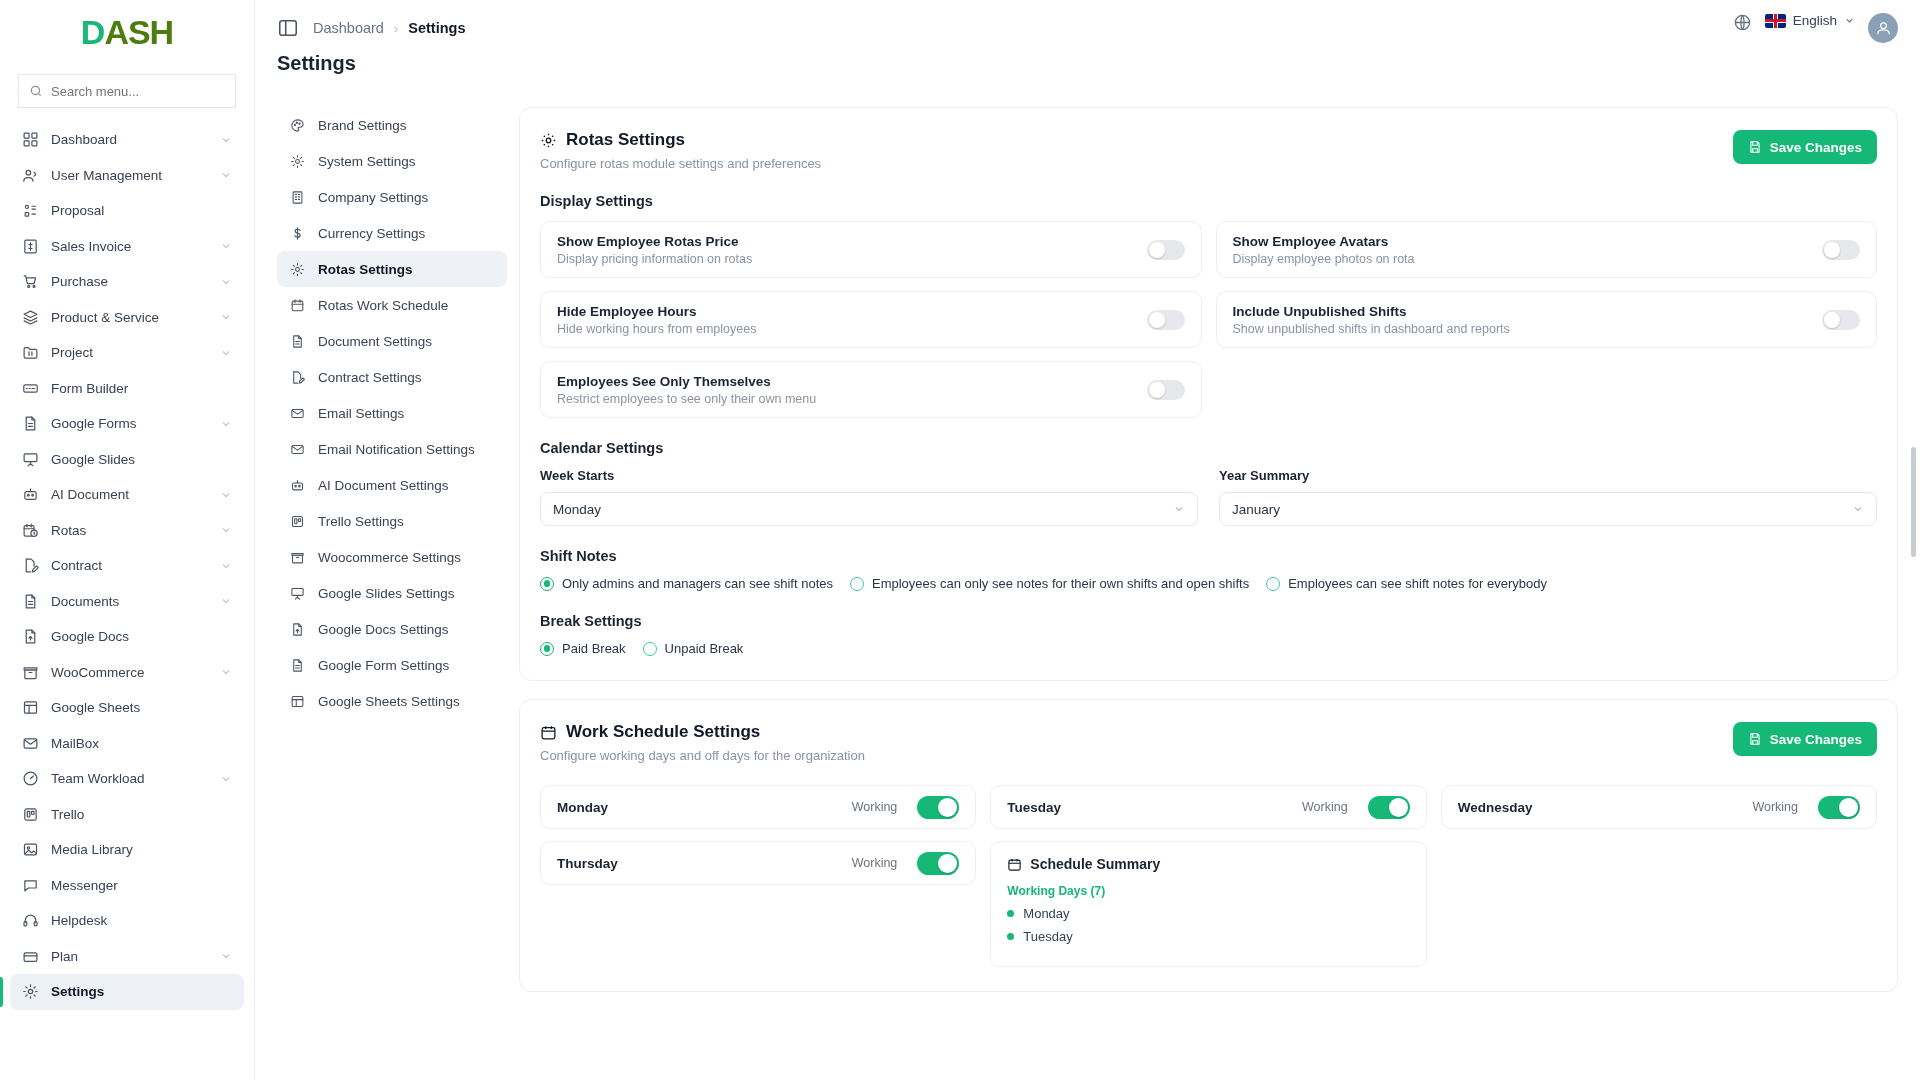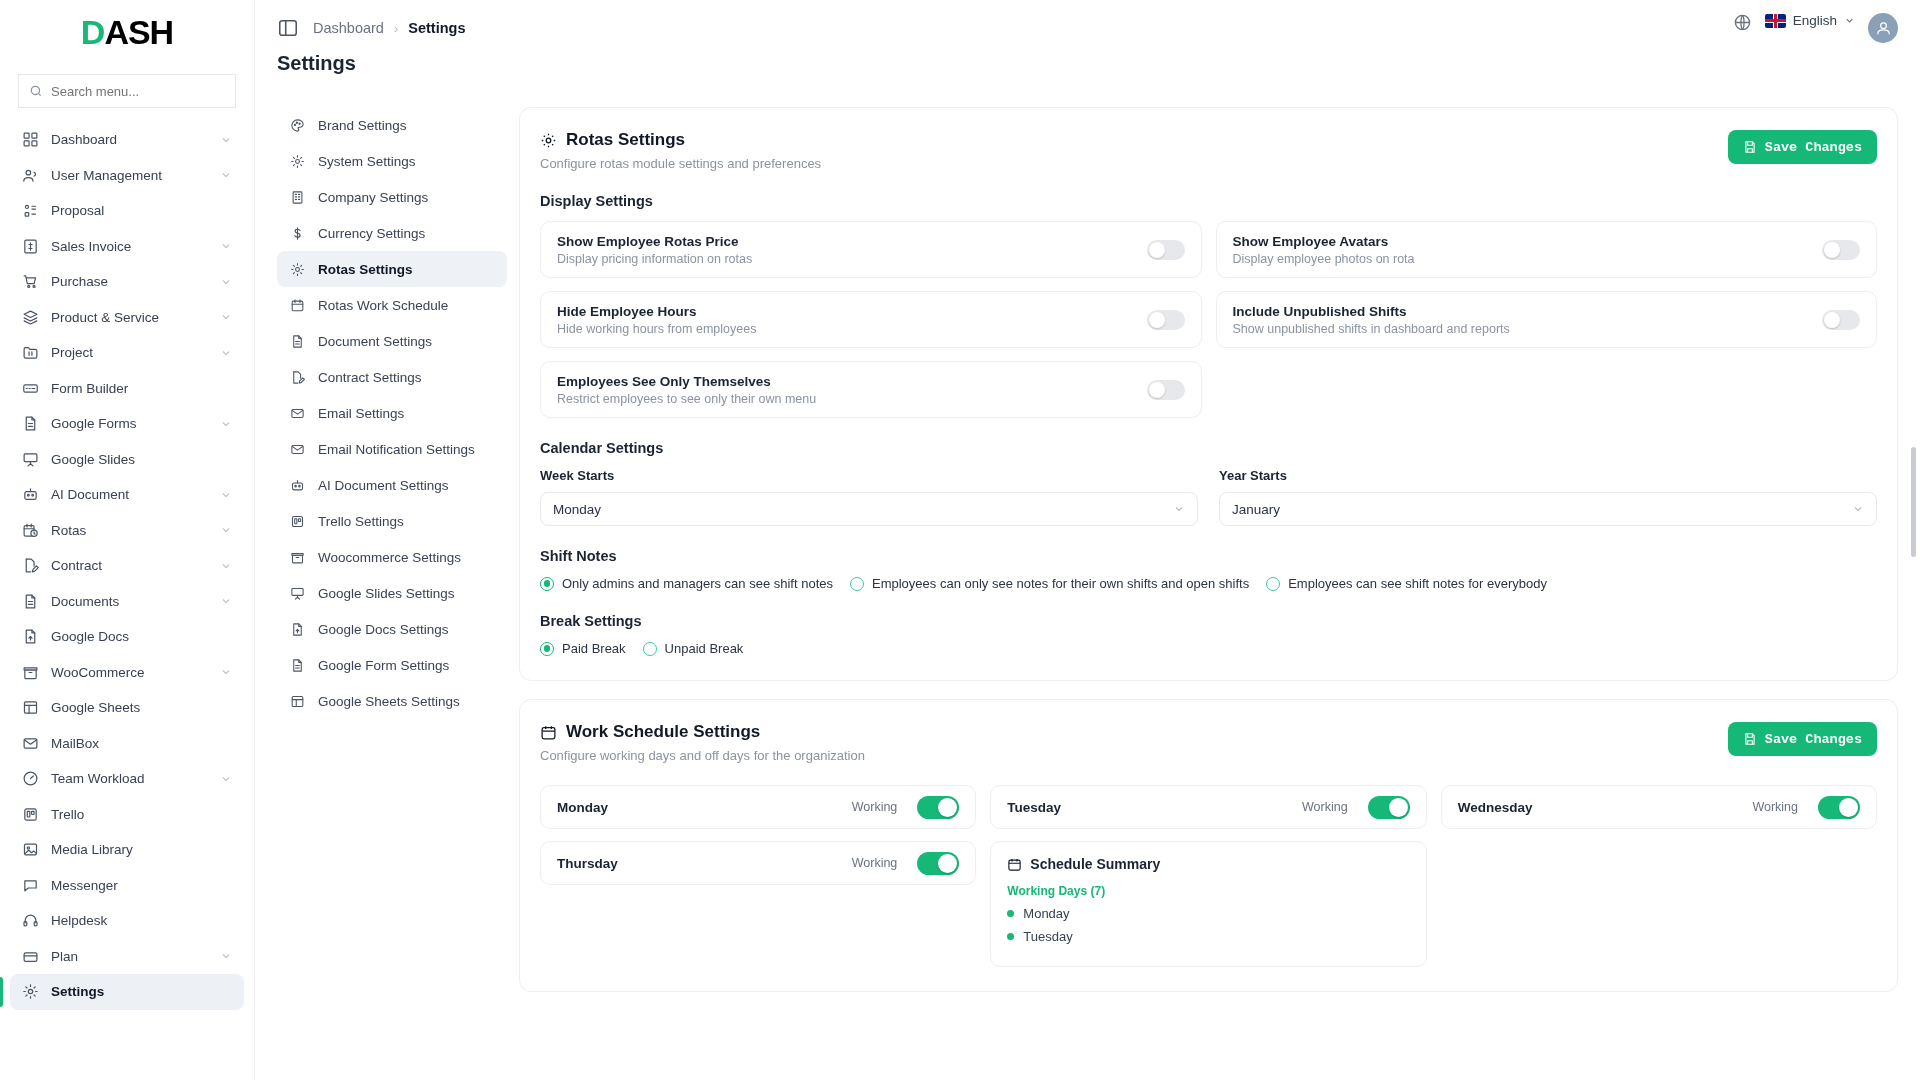--- a/index.html
+++ b/index.html
@@ -14,21 +14,21 @@
 
   
   .sidebar {
     width: 255px; height: 1080px; background: #ffffff;
     border-right: 1px solid #ececf1; flex-shrink: 0;
     position: relative; overflow: hidden;
   }
   .logo-wrap { height: 64px; display: flex; align-items: center; justify-content: center; }
   .logo { font-size: 34px; font-weight: 800; letter-spacing: -1px; line-height: 1; }
   .logo .d { color: #17b978; }
-  .logo .rest { color: #000000; }
+  .logo .rest { color: #4d7c0f; }
   .search-box {
     margin: 10px 18px 14px 18px; height: 34px; border: 1px solid #e6e6ec;
     border-radius: 0; display: flex; align-items: center; gap: 8px; padding: 0 10px;
   }
   .search-box input {
     border: none; outline: none; font-size: 13px; color: #6b7280;
     font-family: "Liberation Sans", sans-serif; width: 100%; background: transparent;
   }
   .nav { padding: 0 10px; }
   .nav-item {
@@ -100,21 +100,21 @@
   .card {
     border: 1px solid #eceef1; border-radius: 12px; background: #fff; padding: 22px 20px 24px 20px;
     margin-bottom: 18px;
   }
   .card-head { display: flex; align-items: flex-start; }
   .card-title { display: flex; align-items: center; gap: 9px; font-size: 17px; font-weight: 700; color: #111827; }
   .card-sub { font-size: 13px; color: #8b93a1; margin-top: 6px; }
   .btn-save {
     margin-left: auto; background: #15b877; color: #fff; border: none; border-radius: 8px;
     height: 34px; padding: 0 15px; font-size: 13.5px; font-weight: 600; cursor: pointer;
-    display: flex; align-items: center; gap: 8px; font-family: Liberation Mono, monospace;
+    display: flex; align-items: center; gap: 8px; font-family: Liberation Sans, sans-serif;
   }
   .section-label { font-size: 14.5px; font-weight: 700; color: #1b2433; margin: 22px 0 12px 0; }
 
   .tgrid { display: grid; grid-template-columns: 1fr 1fr; gap: 13px 14px; }
   .tcard {
     border: 1px solid #eceef1; border-radius: 10px; padding: 12px 16px; height: 57px;
     display: flex; align-items: center; gap: 10px;
   }
   .tcard .txt { min-width: 0; }
   .tcard .t1 { font-size: 13.5px; font-weight: 700; color: #1b2433; }
@@ -803,21 +803,21 @@
               <div class="select">
                 <span class="cv">Monday</span>
                 <span class="chev">
                   <svg width="12" height="12" viewBox="0 0 24 24" fill="none" stroke="#6b7280" stroke-width="2.2">
                       <path d="M6 9l6 6 6-6"></path>
                     </svg>
                 </span>
               </div>
             </div>
             <div>
-              <div class="field-lbl">Year Starts</div>
+              <div class="field-lbl">Year Summary</div>
               <div class="select">
                 <span class="cv">January</span>
                 <span class="chev">
                   <svg width="12" height="12" viewBox="0 0 24 24" fill="none" stroke="#6b7280" stroke-width="2.2">
                       <path d="M6 9l6 6 6-6"></path>
                     </svg>
                 </span>
               </div>
             </div>
           </div>

